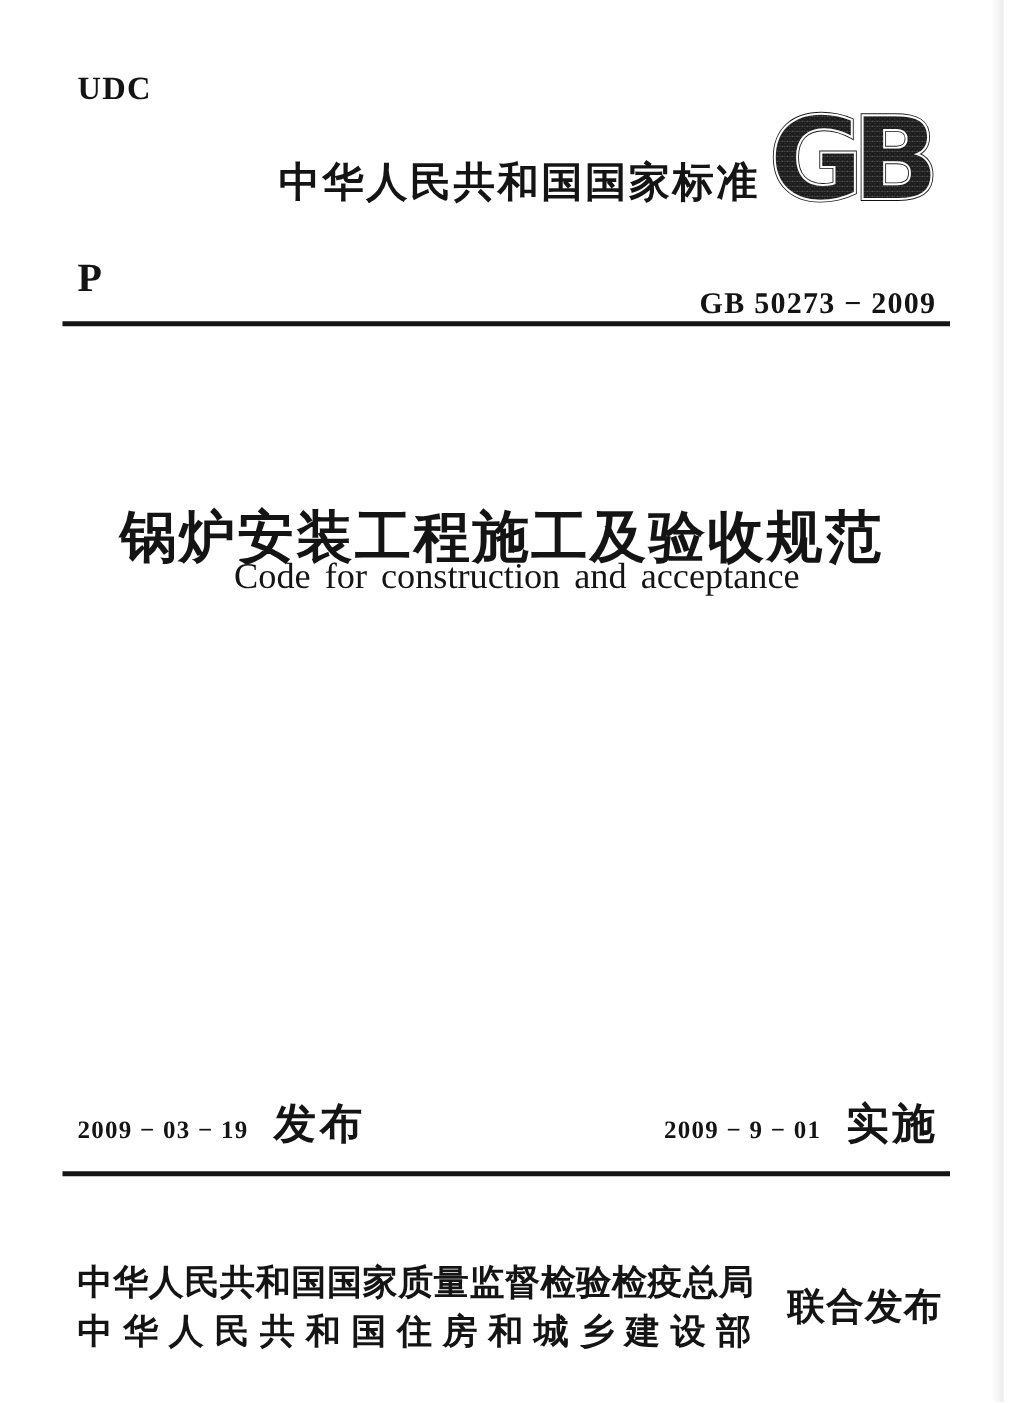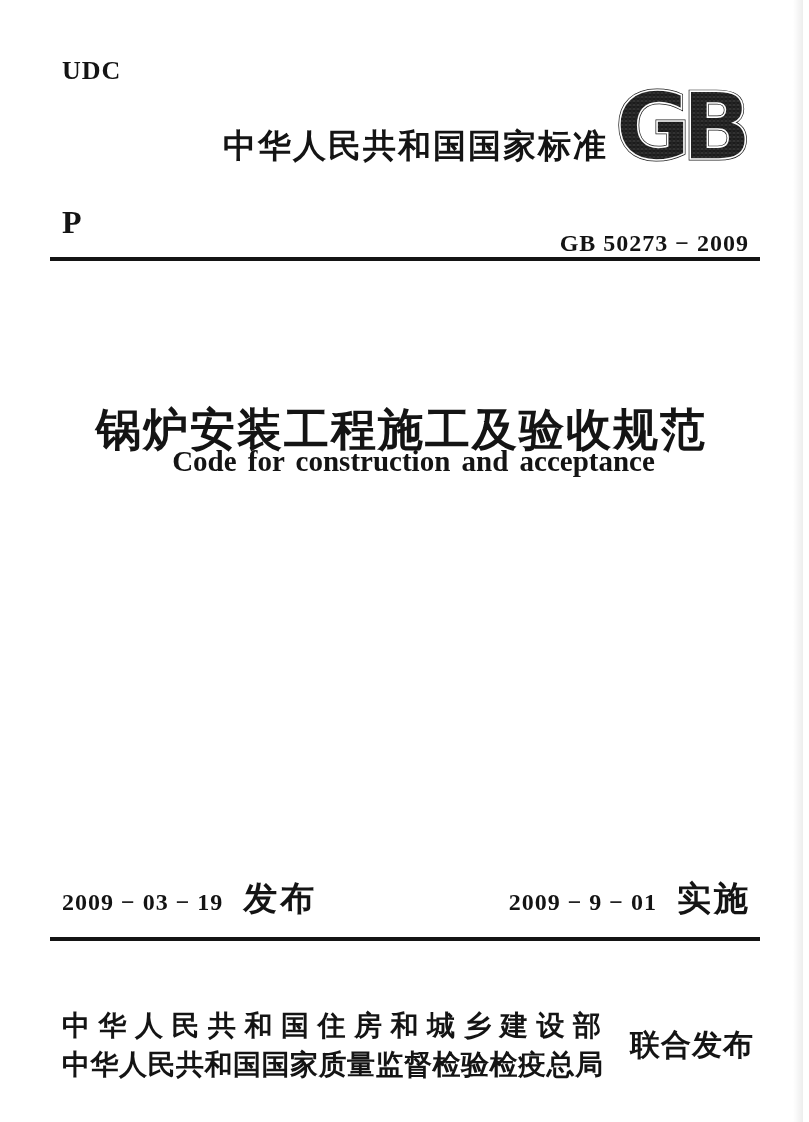--- a/index.html
+++ b/index.html
@@ -49,34 +49,34 @@
     text-align:center;
     font-family:"Liberation Serif","DejaVu Serif",serif;
     font-weight:600; font-size:45px; letter-spacing:2px;
     white-space:nowrap;
     margin-top:36px;
   }
   .title-en {
     position:absolute; left:0; right:0;
     text-align:center;
     font-size:29px; word-spacing:4px; letter-spacing:0px;
-    font-weight:700;
+    font-weight:400;
     white-space:nowrap;
     margin-left:24px;
   }
   .title-en.l1 { top:445px; }
   .title-en.l2 { top:482px; }
 
   .dates {
     position:absolute; left:62px; right:52px; top:876px;
     display:flex; justify-content:space-between; align-items:baseline;
   }
   .date-group { display:flex; align-items:baseline; gap:20px; white-space:nowrap; }
   .date-num {
-    font-weight:bold; font-size:24px; letter-spacing:1px;
+    font-weight:bold; font-size:20px; letter-spacing:1px;
   }
   .date-cjk {
     font-family:Liberation Mono, monospace;
     font-weight:700; font-size:34px; letter-spacing:3px;
   }
 
   .publishers {
     position:absolute; left:62px; top:1006px; width:692px;
     display:flex; justify-content:space-between; align-items:center;
   }
@@ -136,19 +136,19 @@
     <div class="date-group">
       <span class="date-num">2009 − 9 − 01</span>
       <span class="date-cjk">实施</span>
     </div>
   </div>
 
   <div class="rule rule-bottom"></div>
 
   <div class="publishers">
     <div class="pub-lines">
+      <div class="pub-line tight">中华人民共和国国家质量监督检验检疫总局</div>
       <div class="pub-line spread">中华人民共和国住房和城乡建设部</div>
-      <div class="pub-line tight">中华人民共和国国家质量监督检验检疫总局</div>
     </div>
     <div class="joint">联合发布</div>
   </div>
 
 </div>
 
 </body></html>

